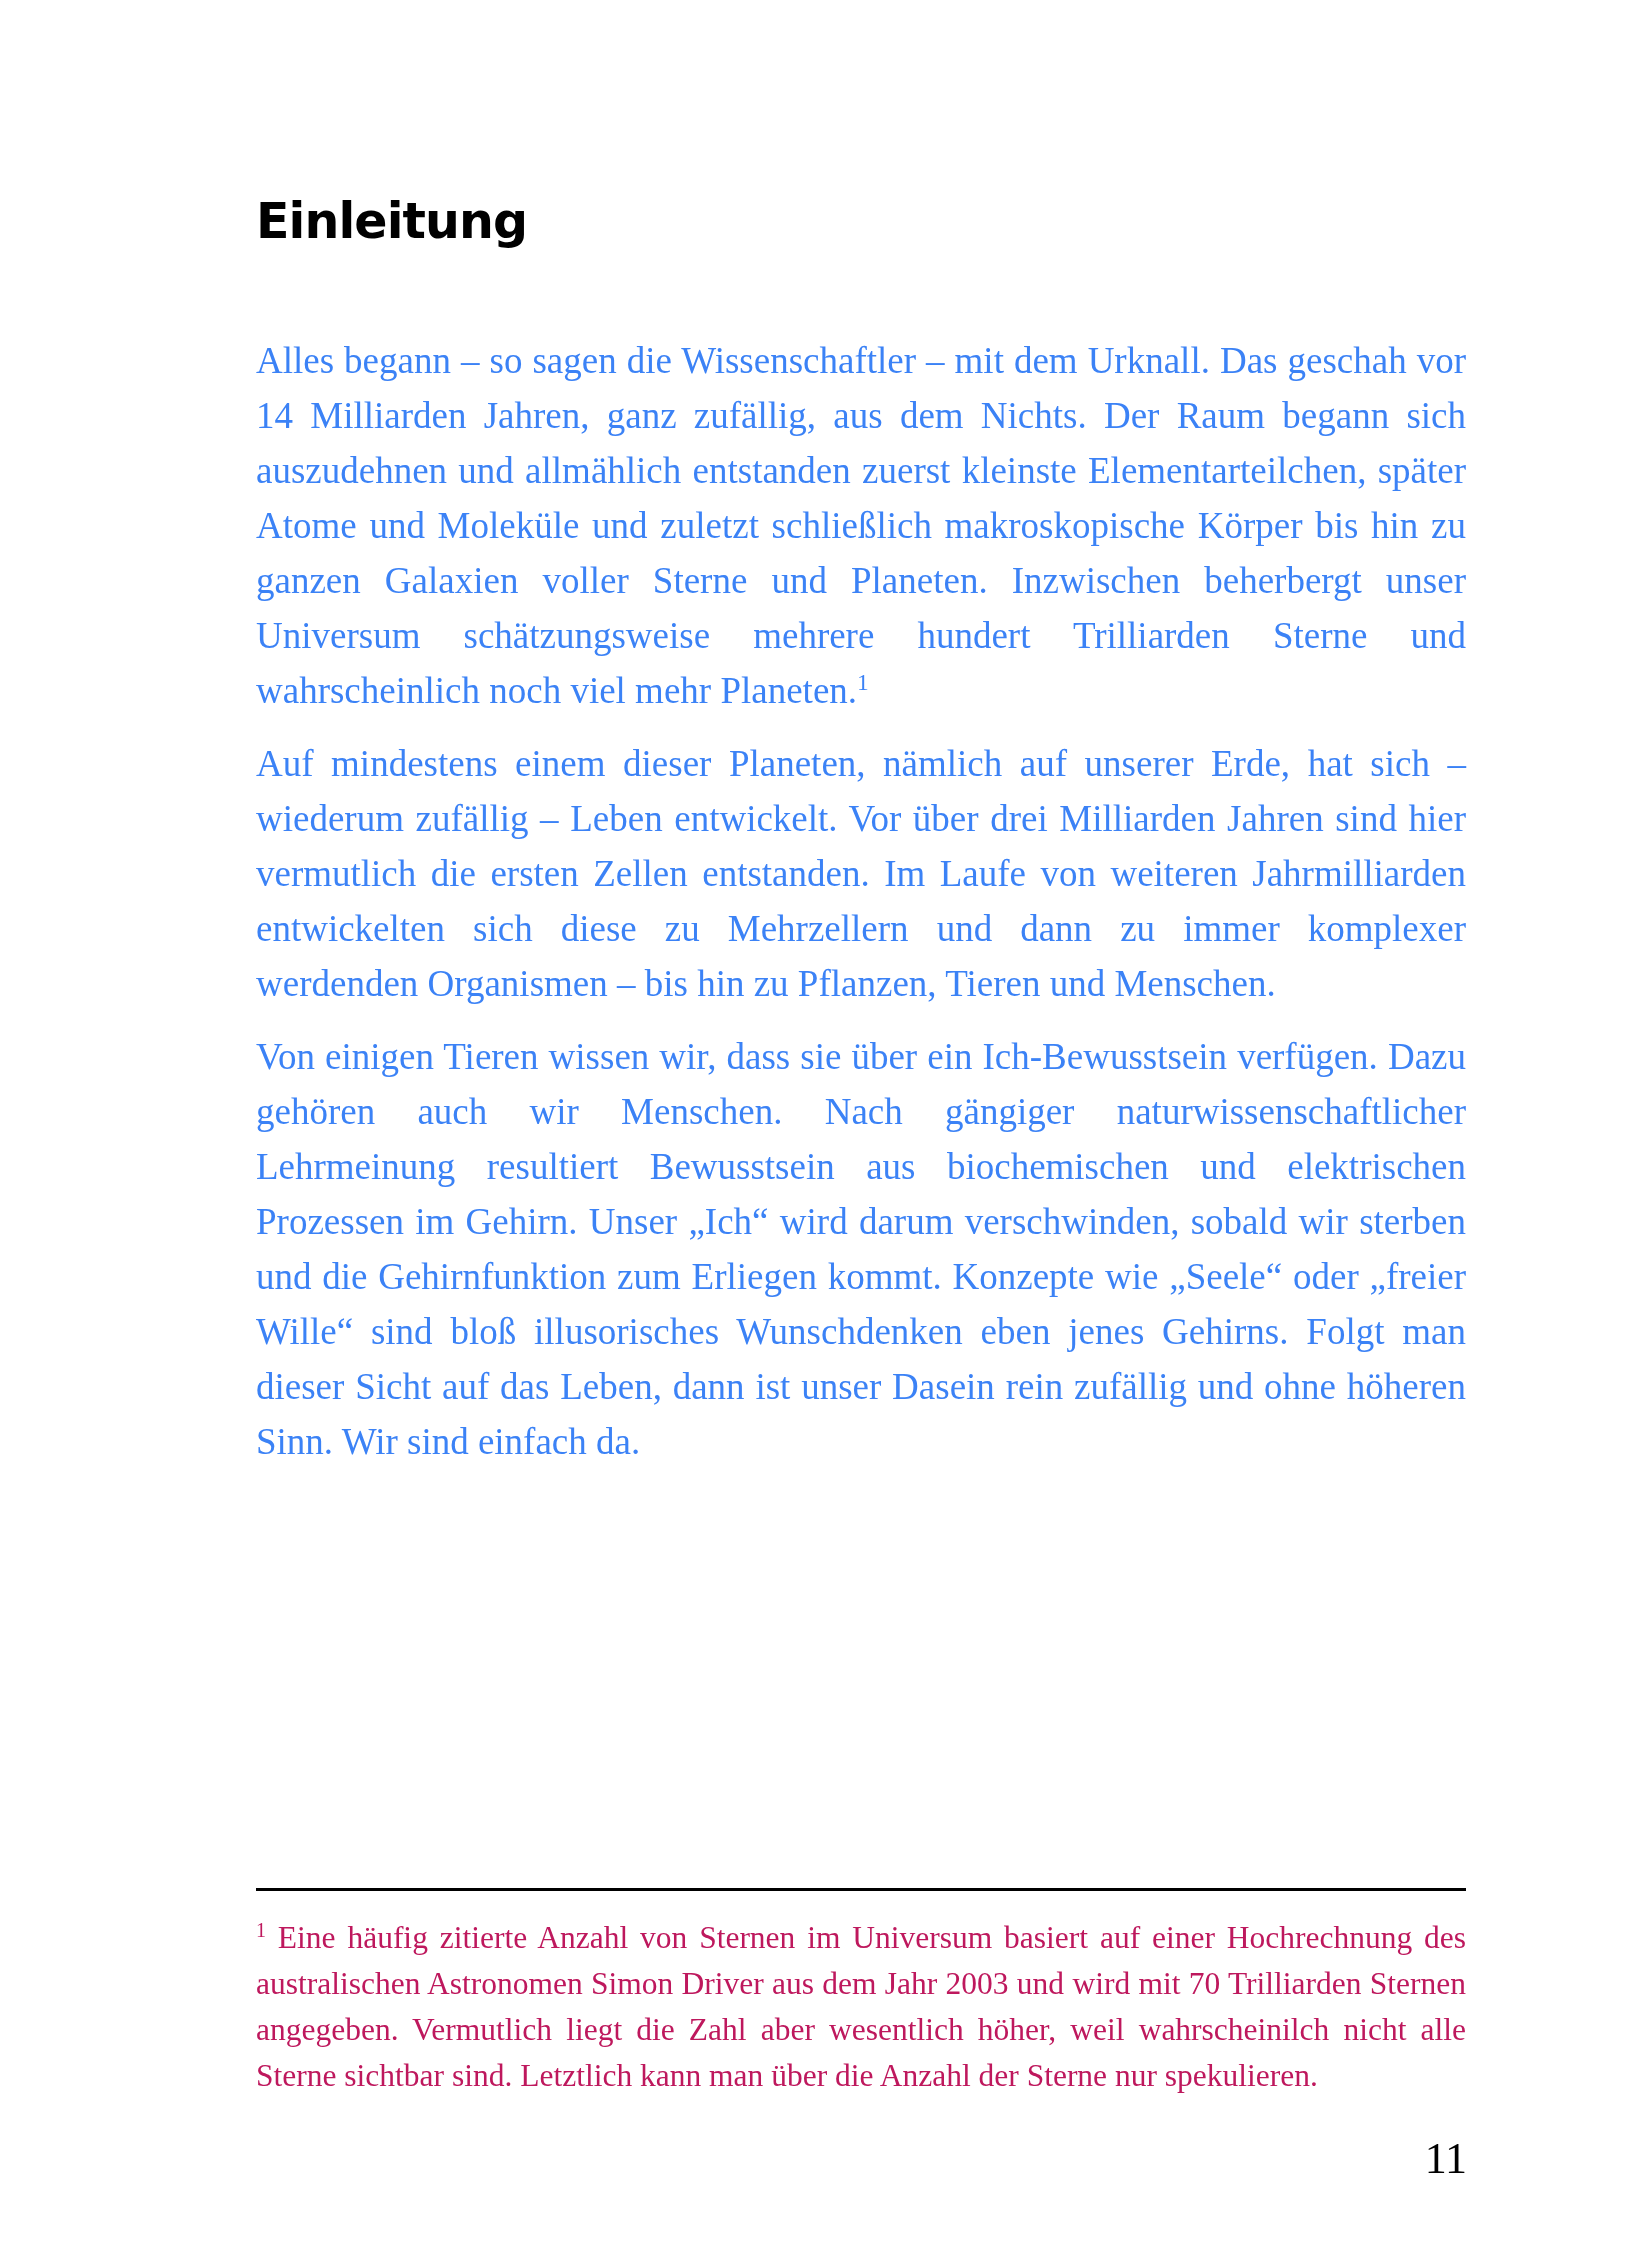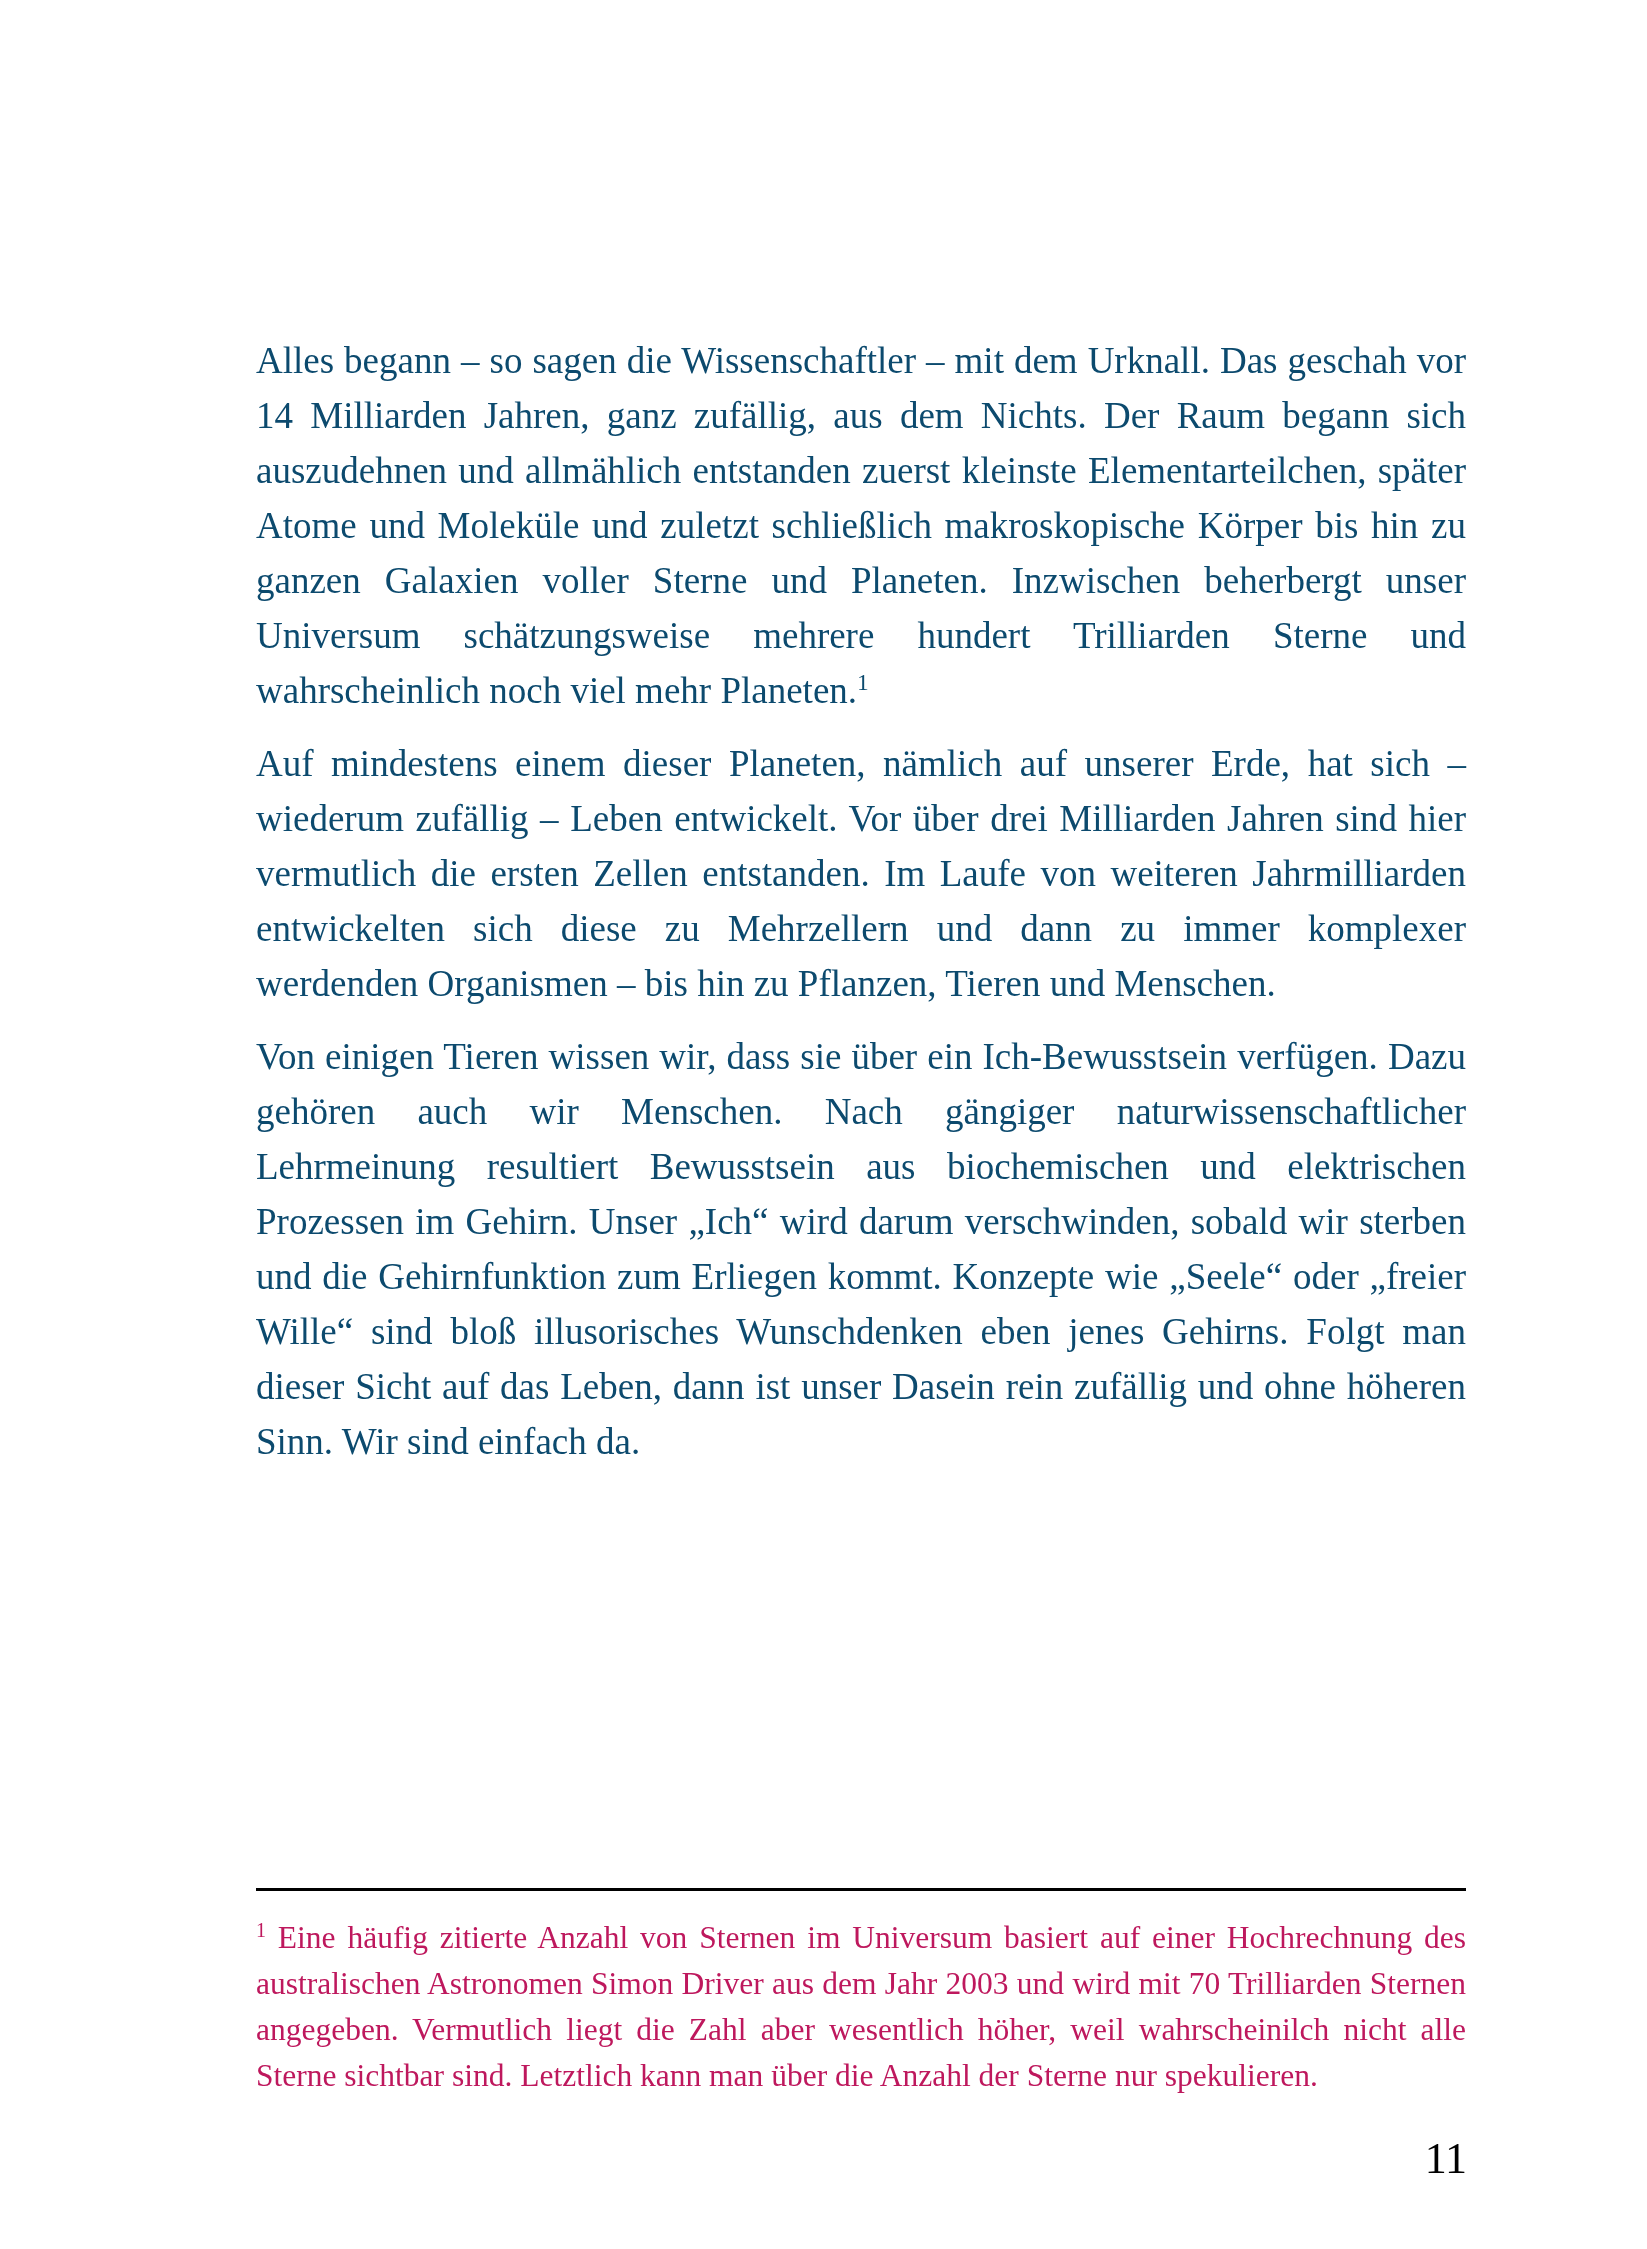--- a/index.html
+++ b/index.html
@@ -7,21 +7,21 @@
   .page { position: absolute; left: 0; top: 0; width: 1647px; height: 2339px; background: #fff; }
   .heading {
     position: absolute; left: 256px; top: 193px;
     font-family: "DejaVu Sans", "Liberation Sans", sans-serif;
     font-weight: bold; font-size: 49px; color: #000; margin: 0;
     letter-spacing: -0.9px;
   }
   .body {
     position: absolute; left: 256px; top: 333px; width: 1210px;
     font-family: "Liberation Serif", "DejaVu Serif", serif;
-    font-size: 37px; line-height: 55px; color: #0c4a6e;
+    font-size: 37px; line-height: 55px; color: #3b82f6;
     text-align: justify; hyphens: manual;
   }
   .body p { margin: 0 0 18px 0; }
   sup { font-size: 23.4px; line-height: 0; vertical-align: super; }
   .rule {
     position: absolute; left: 256px; top: 1888px; width: 1210px; height: 3.1px; background: #000;
   }
   .footnote {
     position: absolute; left: 256px; top: 1915px; width: 1210px;
     font-family: "Liberation Serif", "DejaVu Serif", serif;
@@ -31,20 +31,21 @@
   .pagenum {
     position: absolute; right: 180px; top: 2133px;
     font-family: "Liberation Serif", "DejaVu Serif", serif;
     font-size: 44px; color: #000;
   }
 </style>
 </head>
 <body>
 
 <div class="page">
+  <h1 class="heading">Einleitung</h1>
 
   <div class="body">
     <p><span>Alles begann – so sagen die Wissenschaftler – mit dem Urknall. Das geschah vor 14 Milliarden Jahren, ganz zufällig, aus dem Nichts. Der Raum begann sich auszudehnen und allmählich entstanden zuerst kleinste Elementarteilchen, später Atome und Moleküle und zuletzt schließlich makroskopische Körper bis hin zu ganzen Galaxien voller Sterne und Planeten. Inzwischen beherbergt unser Universum schät­zungsweise mehrere hundert Trilliarden Sterne und wahrscheinlich noch viel mehr Planeten.</span><sup>1</sup></p>
     <p>Auf mindestens einem dieser Planeten, nämlich auf unserer Erde, hat sich – wiederum zufällig – Leben entwickelt. Vor über drei Milliarden Jahren sind hier vermutlich die ersten Zellen entstanden. Im Laufe von weiteren Jahrmilliarden entwickelten sich diese zu Mehrzellern und dann zu immer komplexer werdenden Organismen – bis hin zu Pflanzen, Tieren und Menschen.</p>
     <p>Von einigen Tieren wissen wir, dass sie über ein Ich-Bewusstsein ver­fügen. Dazu gehören auch wir Menschen. Nach gängiger naturwis­senschaftlicher Lehrmeinung resultiert Bewusstsein aus biochemi­schen und elektrischen Prozessen im Gehirn. Unser „Ich“ wird darum verschwinden, sobald wir sterben und die Gehirnfunktion zum Erlie­gen kommt. Konzepte wie „Seele“ oder „freier Wille“ sind bloß illuso­risches Wunschdenken eben jenes Gehirns. Folgt man dieser Sicht auf das Leben, dann ist unser Dasein rein zufällig und ohne höheren Sinn. Wir sind einfach da.</p>
   </div>
 
   <div class="rule"></div>
 
   <div class="footnote">

